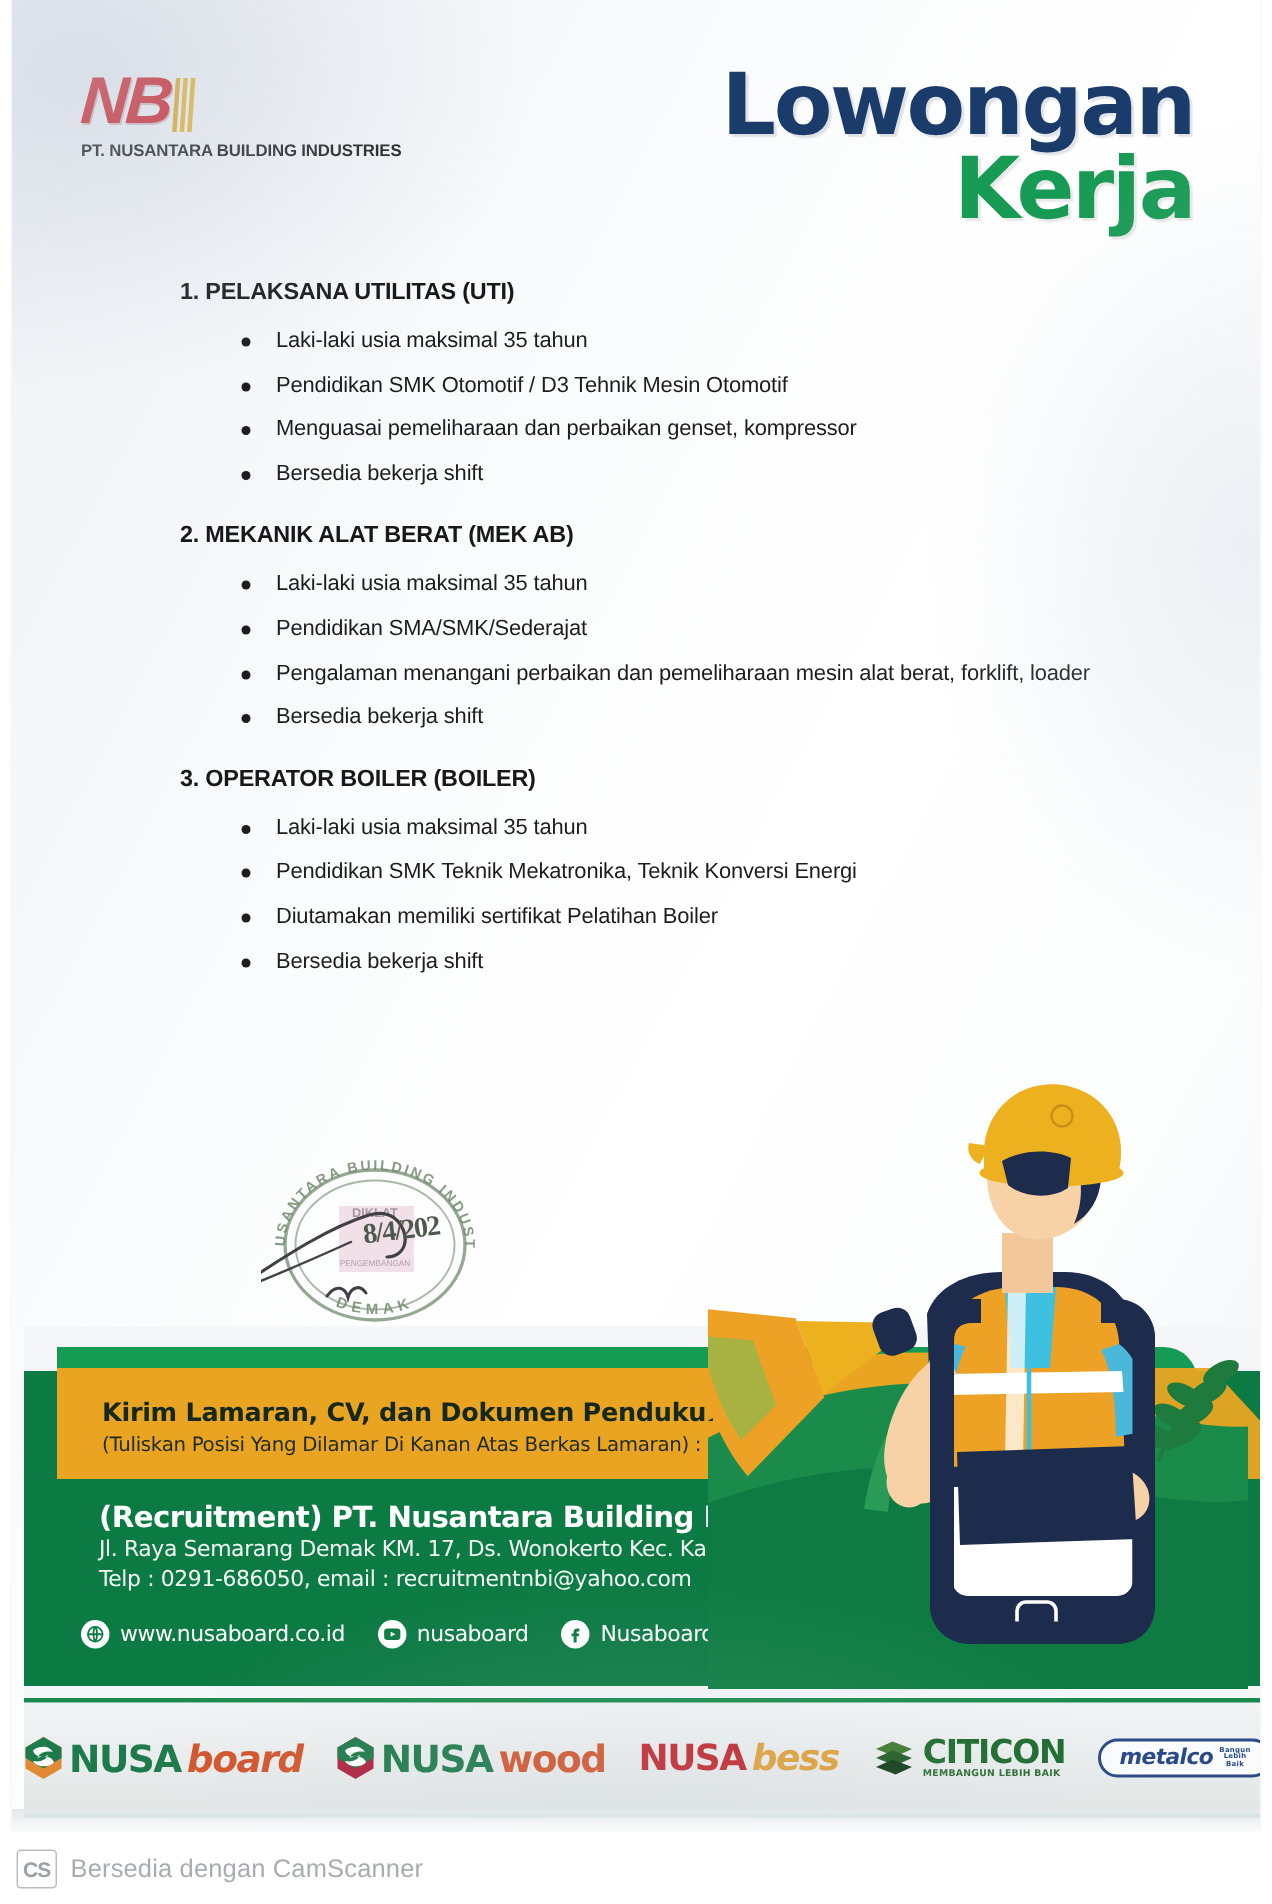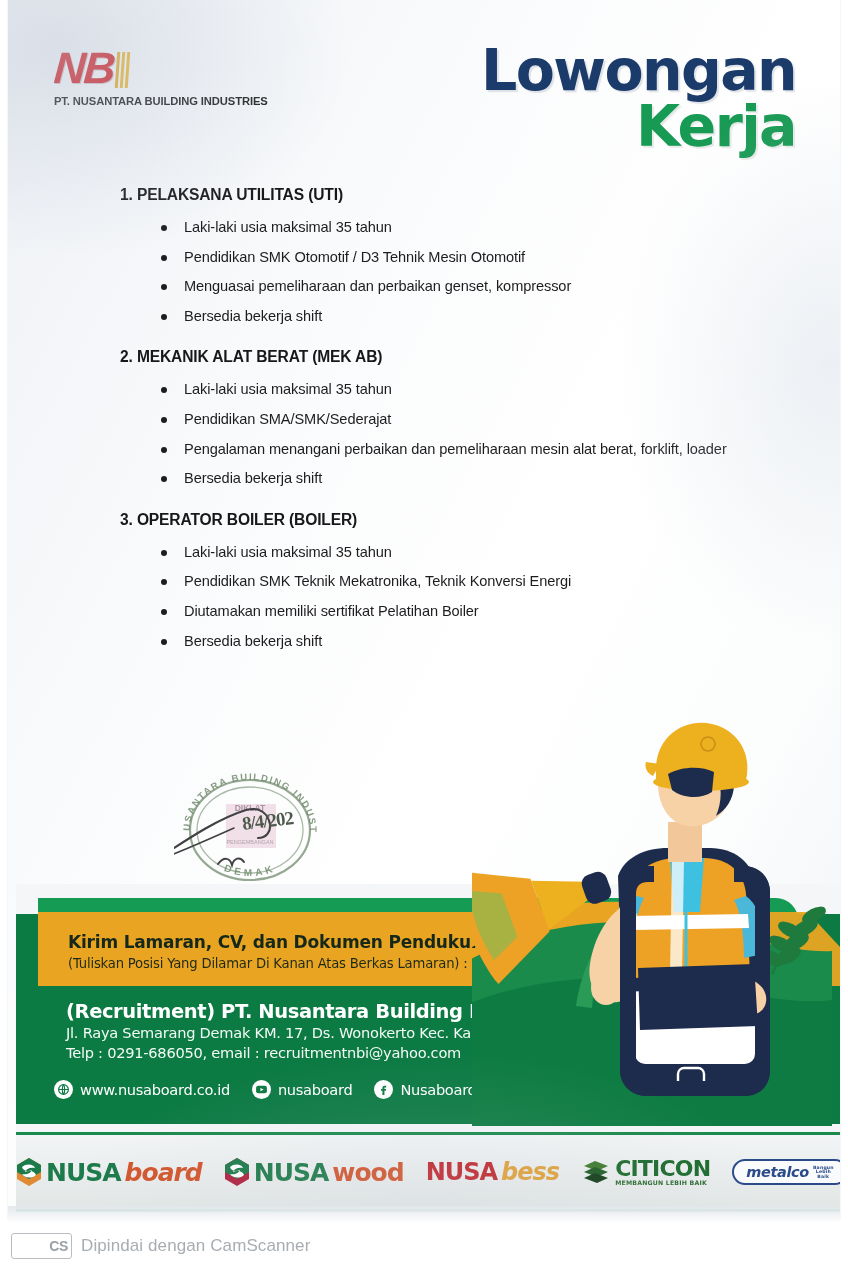--- a/index.html
+++ b/index.html
@@ -392,21 +392,20 @@
   .cs-badge {
     width: 25px; height: 24px;
     border: 1.6px solid #b9bdc1;
     border-radius: 3px;
     color: #9aa0a5;
     font-family: "Liberation Sans", sans-serif;
     font-weight: bold;
     font-size: 14px;
     display:flex; align-items:center; justify-content:center;
     letter-spacing: -0.5px;
-    padding-left: 34px;
   }
   .cs-text {
     color: #a8adb2;
     font-family: "Liberation Sans", sans-serif;
     font-size: 17px;
     letter-spacing: 0.1px;
   }
   .wm-fade {
     position: absolute;
     left: 8px; top: 1206px; width: 832px; height: 18px;
@@ -675,16 +674,16 @@
       </div>
 
     </div>
 
   </div>
 
   <div class="wm-fade"></div>
 
   <div class="watermark">
     <div class="cs-badge">CS</div>
-    <div class="cs-text">Dipindai dengan CamScanner</div>
+    <div class="cs-text">Bersedia dengan CamScanner</div>
   </div>
 
 </div>
 
 </body></html>

